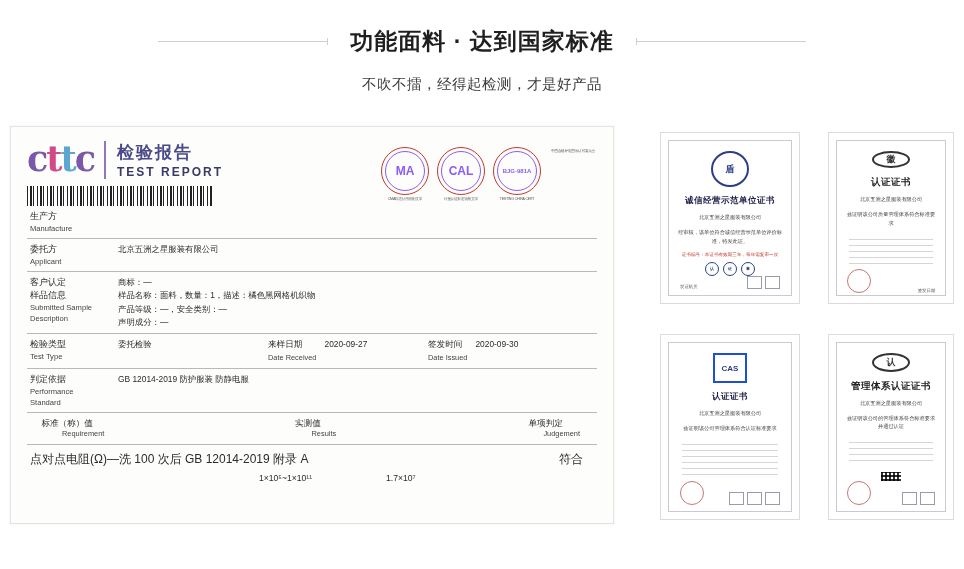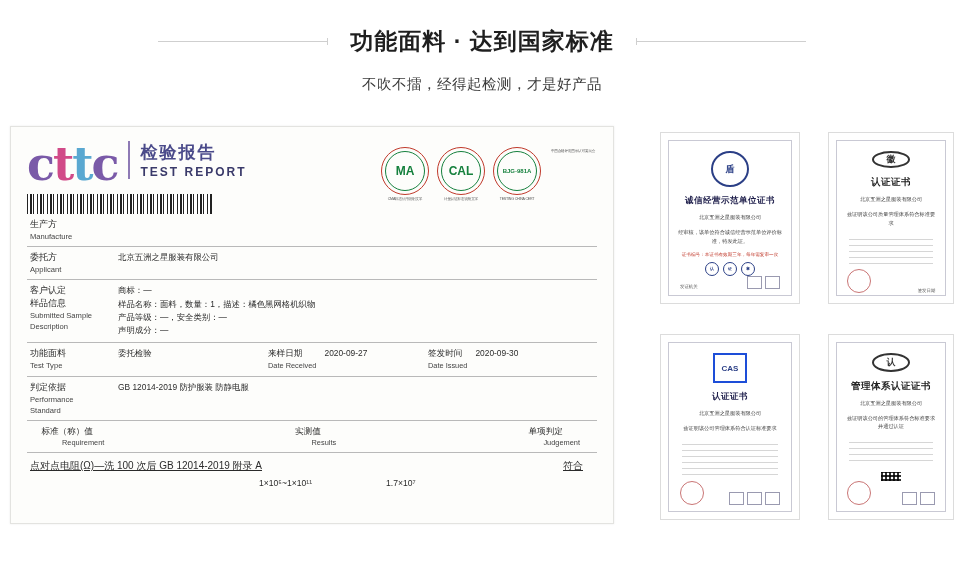--- a/index.html
+++ b/index.html
@@ -86,21 +86,21 @@
     color: #2b2b2b;
   }
   .rep-top {
     display: flex;
     align-items: flex-start;
     justify-content: space-between;
   }
   .rep-logo-block { display: flex; align-items: flex-start; }
   .cttc {
     font-family: "DejaVu Serif", serif;
-    font-size: 46px;
+    font-size: 35px;
     font-weight: bold;
     letter-spacing: -2px;
     line-height: 1;
   }
   .cttc .c1 { color: #7a5aa8; }
   .cttc .c2 { color: #d14a88; }
   .cttc .c3 { color: #5aa8d1; }
   .cttc .c4 { color: #7a5aa8; }
   .rep-name {
     margin-left: 10px;
@@ -140,21 +140,21 @@
   .seal .ring {
     width: 46px;
     height: 46px;
     border-radius: 50%;
     border: 1.6px solid #c0392b;
     display: flex;
     align-items: center;
     justify-content: center;
     font-weight: bold;
     font-size: 12px;
-    color: #15803d;
+    color: #8b5cf6;
     margin: 0 auto;
     position: relative;
   }
   .seal.blue .ring { border-color: #2c5fa8; color: #2c5fa8; }
   .seal .ring .inner {
     position: absolute;
     inset: 3px;
     border-radius: 50%;
     border: 0.8px solid currentColor;
   }
@@ -207,21 +207,21 @@
     padding-right: 14px;
     text-align: center;
   }
   .hdr-cols .cn { font-size: 8.6px; }
   .hdr-cols .en { font-size: 7.4px; color: #444; margin-left: 32px; }
   .last-row {
     display: flex;
     justify-content: space-between;
     align-items: baseline;
   }
-  .last-row .item { font-size: 10px; text-decoration: underline; }
+  .last-row .item { font-size: 12px; }
   .values-row {
     display: flex;
     justify-content: flex-start;
     gap: 74px;
     padding-left: 232px;
     margin-top: 5px;
     font-size: 8.6px;
   }
 
   
@@ -415,21 +415,21 @@
           </td>
           <td class="val">
             <div class="line">商标：—</div>
             <div class="line">样品名称：面料，数量：1，描述：橘色黑网格机织物</div>
             <div class="line">产品等级：—，安全类别：—</div>
             <div class="line">声明成分：—</div>
           </td>
         </tr>
         <tr>
           <td class="lab">
-            <div class="cn">功能面料</div>
+            <div class="cn">检验类型</div>
             <div class="en">Test Type</div>
           </td>
           <td class="val">
             <div class="flexrow">
               <div class="col-w1">
                     <span>委托检验</span>
                   </div>
               <div class="col-w2">
                 <span class="inline-lab">
                   <span class="cn">来样日期</span><br>

